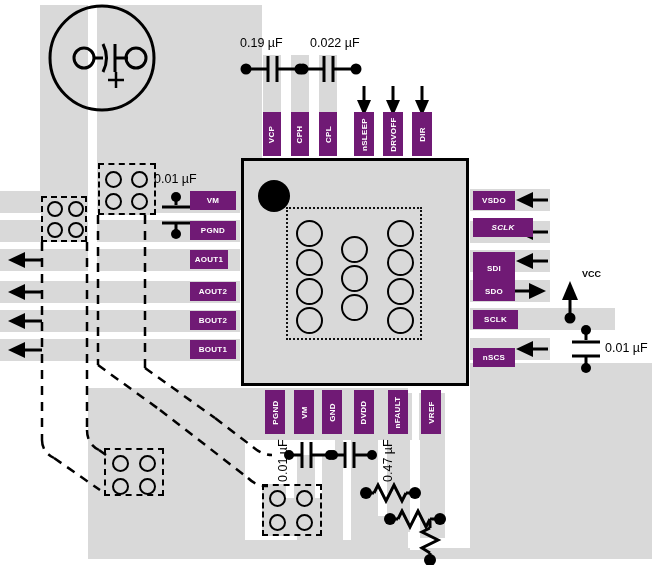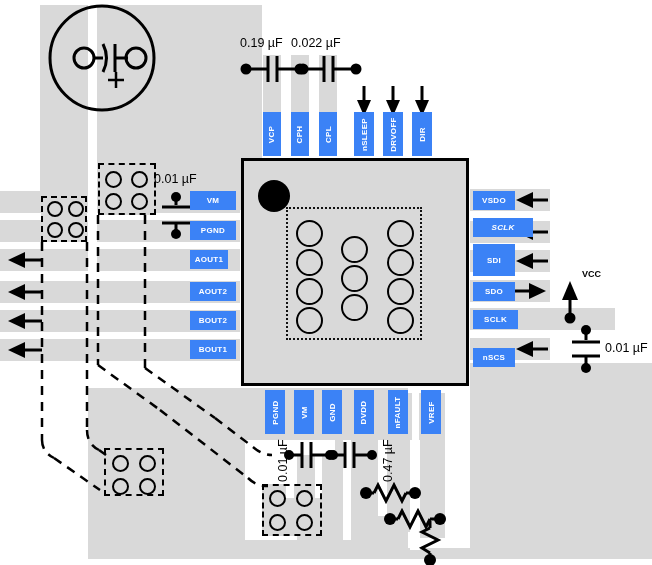--- a/index.html
+++ b/index.html
@@ -1,20 +1,20 @@
 <!DOCTYPE html>
 <html><head>
 <meta charset="utf-8">
 <style>
   html,body{margin:0;padding:0;background:#ffffff;}
   body{font-family:"Liberation Sans",sans-serif;}
   #root{position:relative;width:652px;height:565px;background:#ffffff;overflow:hidden;}
   .pour{position:absolute;background:#d9d9d9;}
   .white{position:absolute;background:#ffffff;}
-  .pin{position:absolute;background:#3b82f6;color:#ffffff;
+  .pin{position:absolute;background:#701a75;color:#ffffff;
        font-family:"Liberation Sans",sans-serif;font-weight:bold;
        display:flex;align-items:center;justify-content:center;
        letter-spacing:0.3px;}
   .pin.h{font-size:8px;}
   .pin.v span{display:block;transform:rotate(-90deg);white-space:nowrap;font-size:8px;}
   .pin.v{display:flex;align-items:center;justify-content:center;}
   .lbl{position:absolute;font-family:"Liberation Sans",sans-serif;
        font-size:12.5px;color:#000;white-space:nowrap;}
   .lbl.v{transform-origin:left top;transform:rotate(-90deg);}
   .lbl.small{font-size:9px;font-weight:bold;}
@@ -316,21 +316,21 @@
 
   <div class="pin h" style="left:190px;top:191px;width:46px;height:19px;">VM</div>
   <div class="pin h" style="left:190px;top:221px;width:46px;height:19px;">PGND</div>
   <div class="pin h" style="left:190px;top:250px;width:38px;height:19px;">AOUT1</div>
   <div class="pin h" style="left:190px;top:282px;width:46px;height:19px;">AOUT2</div>
   <div class="pin h" style="left:190px;top:311px;width:46px;height:19px;">BOUT2</div>
   <div class="pin h" style="left:190px;top:340px;width:46px;height:19px;">BOUT1</div>
 
   <div class="pin h" style="left:473px;top:191px;width:42px;height:19px;">VSDO</div>
   <div class="pin h" style="left:473px;top:218px;width:60px;height:19px;font-style:italic;">SCLK</div>
-  <div class="pin h" style="left:473px;top:244px;width:42px;height:32px;text-align:center;">SDI</div>
+  <div class="pin h" style="left:473px;top:252px;width:42px;height:32px;text-align:center;">SDI</div>
   <div class="pin h" style="left:473px;top:282px;width:42px;height:19px;">SDO</div>
   <div class="pin h" style="left:473px;top:310px;width:45px;height:19px;">SCLK</div>
   <div class="pin h" style="left:473px;top:340px;width:42px;height:19px;margin-top:8px;">nSCS</div>
 
   <div class="pin v" style="left:265px;top:390px;width:20px;height:44px;">
       <span>PGND</span>
     </div>
   <div class="pin v" style="left:294px;top:390px;width:20px;height:44px;">
       <span>VM</span>
     </div>
@@ -341,20 +341,20 @@
       <span>DVDD</span>
     </div>
   <div class="pin v" style="left:388px;top:390px;width:20px;height:44px;">
       <span>nFAULT</span>
     </div>
   <div class="pin v" style="left:421px;top:390px;width:20px;height:44px;">
       <span>VREF</span>
     </div>
 
   <div class="lbl" style="left:240px;top:36px;">0.19 µF</div>
-  <div class="lbl" style="left:291px;top:36px;">0.022 µF</div>
+  <div class="lbl" style="left:310px;top:36px;">0.022 µF</div>
   <div class="lbl" style="left:154px;top:172px;">0.01 µF</div>
   <div class="lbl" style="left:605px;top:341px;">0.01 µF</div>
   <div class="lbl small" style="left:582px;top:269px;">VCC</div>
   <div class="lbl v" style="left:276px;top:482px;">0.01 µF</div>
   <div class="lbl v" style="left:381px;top:482px;">0.47 µF</div>
 
 </div>
 
 </body></html>

